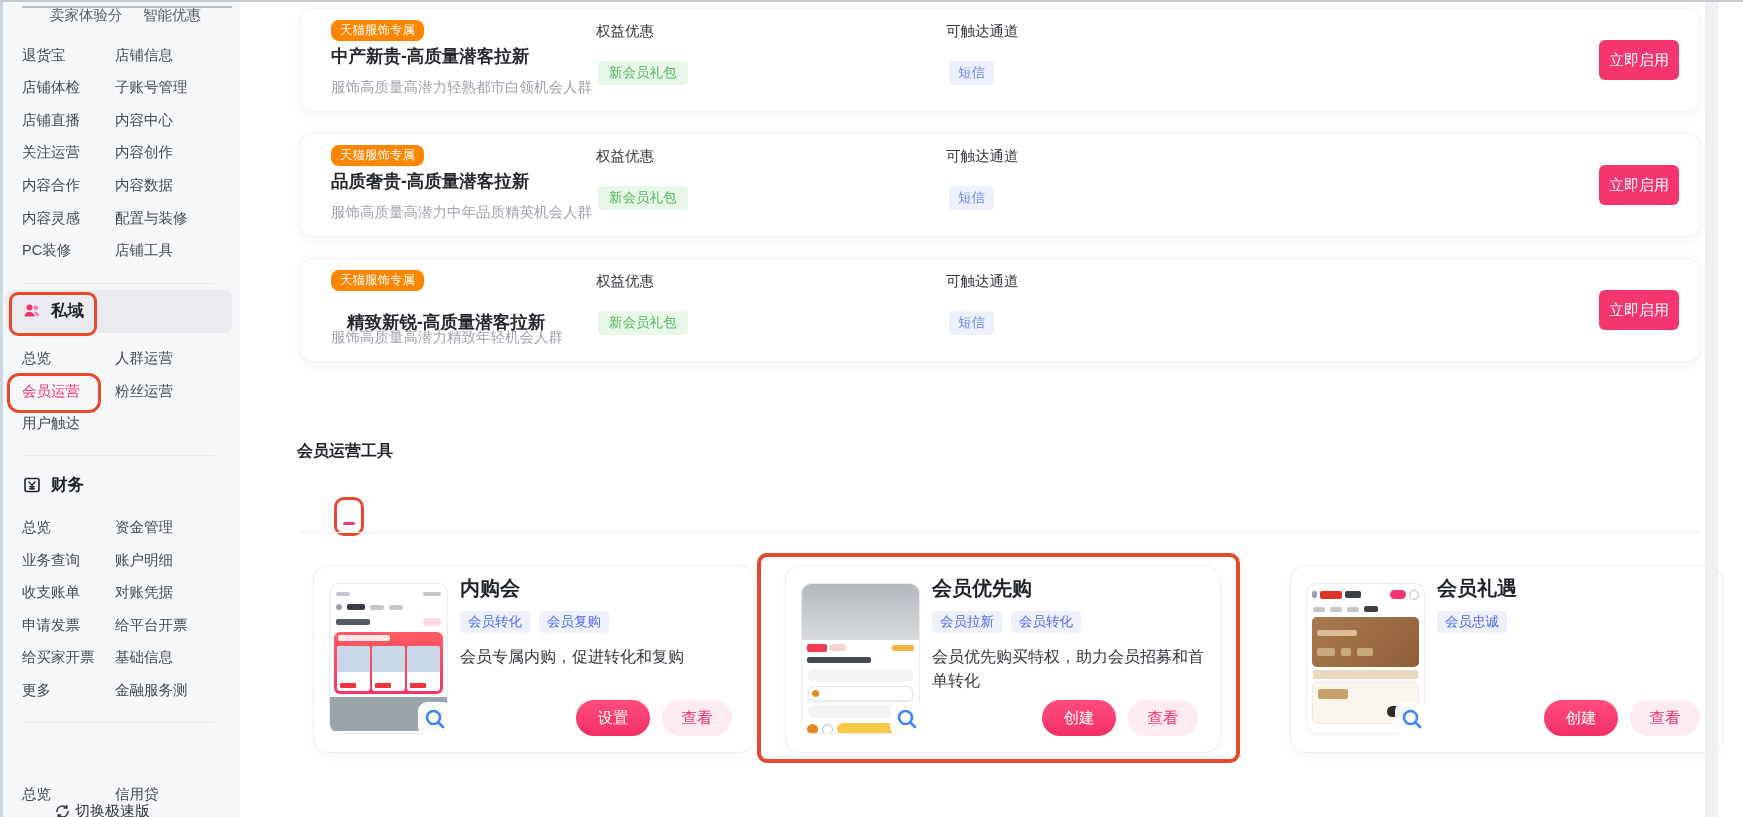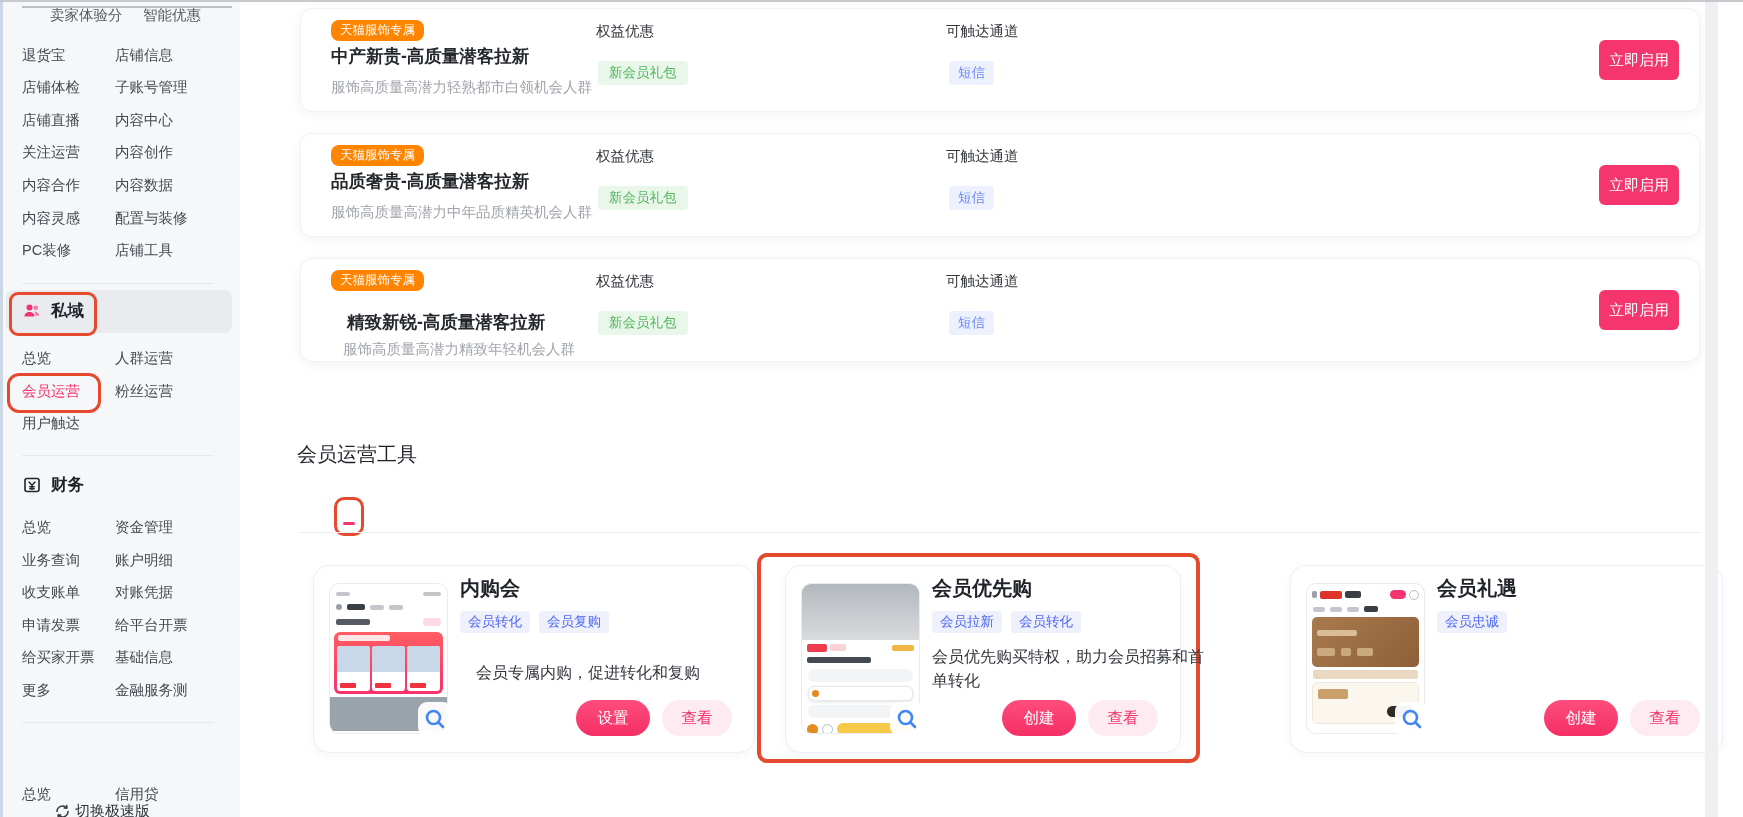--- a/index.html
+++ b/index.html
@@ -42,34 +42,34 @@
   .camp-label{position:absolute;top:13px;font-size:14.5px;color:#33373d;}
   .lbl-benefit{left:295px;}
   .lbl-channel{left:645px;}
   .badge-green{position:absolute;left:297px;top:52px;background:#e9f7ea;color:#53b75e;font-size:13.5px;
     padding:5px 11px;border-radius:4px;line-height:1;cursor:pointer;}
   .badge-blue{position:absolute;left:648px;top:52px;background:#edf1fd;color:#6a87f7;font-size:13.5px;
     padding:5px 9px;border-radius:4px;line-height:1;cursor:pointer;}
   .btn-activate{position:absolute;right:20px;top:31px;width:80px;height:40px;border:none;border-radius:6px;
     background:#f5366e;color:#fff;font-size:15px;cursor:pointer;font-family:inherit;}
   
-  .tools-title{left:297px;top:441px;font-size:20px;font-weight:normal;color:#1f2329;}
+  .tools-title{left:297px;top:441px;font-size:16px;font-weight:bold;color:#1f2329;}
   .tabs{left:315px;top:494px;white-space:nowrap;}
   .tab{display:inline-block;margin-right:17px;font-size:15.5px;color:#3a3f46;cursor:pointer;position:relative;}
   .tab.active{color:#f5366e;}
   .tab.active::after{content:'';position:absolute;left:-6px;right:-6px;bottom:-17px;height:3.5px;background:#f5366e;border-radius:2px;}
   .tab.active::before{content:'';position:absolute;left:-15px;right:-15px;top:-11px;bottom:-28px;
     border:3px solid #e64a2e;border-radius:10px;}
   .tabs-divider{left:300px;top:532px;width:1400px;height:1px;background:#ebedf0;}
   
   .toolcards{left:0;top:565px;width:1743px;height:188px;position:absolute;}
   .toolcard{position:absolute;top:0;height:188px;background:#fff;border:1px solid #edeff2;border-radius:16px;
     box-shadow:0 3px 10px rgba(40,46,56,.04);box-sizing:border-box;padding-left:6px;}
   .toolcard.idx0{left:73px;width:442px;}
-  .toolcard.idx1{left:545px;width:396px;}
+  .toolcard.idx1{left:545px;width:436px;}
   .toolcard.idx2{left:1050px;width:433px;}
   .toolcard.highlighted::before{content:'';position:absolute;left:-29px;right:-20px;top:-13px;bottom:-11px;
     border:4px solid #e64a2e;border-radius:10px;pointer-events:none;}
   .tc-title{position:absolute;left:146px;top:9px;font-size:20px;font-weight:bold;color:#1f2329;}
   .tc-tags{position:absolute;left:146px;top:45px;display:flex;gap:9px;}
   .tag{background:#eef1fc;color:#5068f0;font-size:13.5px;padding:4px 8px;border-radius:4px;line-height:1;cursor:pointer;}
   .tc-desc{position:absolute;left:146px;top:79px;width:285px;font-size:16px;line-height:24px;color:#33373d;}
   .tc-btns{position:absolute;right:22px;bottom:16px;display:flex;gap:12px;}
   .btn-primary{min-width:74px;height:36px;border:none;border-radius:18px;background:linear-gradient(180deg,#ff4d7d,#f42f65);
     color:#fff;font-size:15.5px;cursor:pointer;padding:0 18px;font-family:inherit;}
@@ -265,21 +265,21 @@
     <p class="camp-sub" style="margin:0;">服饰高质量高潜力中年品质精英机会人群</p>
     <span class="camp-label lbl-benefit">权益优惠</span>
     <span class="badge-green">新会员礼包</span>
     <span class="camp-label lbl-channel">可触达通道</span>
     <span class="badge-blue">短信</span>
     <button class="btn-activate">立即启用</button>
   </article>
       <article class="camp-card idx2">
     <span class="camp-badge">天猫服饰专属</span>
     <h3 class="camp-title" style="margin:16px;">精致新锐-高质量潜客拉新</h3>
-    <p class="camp-sub" style="margin:12px;">服饰高质量高潜力精致年轻机会人群</p>
+    <p class="camp-sub" style="margin:0;">服饰高质量高潜力精致年轻机会人群</p>
     <span class="camp-label lbl-benefit">权益优惠</span>
     <span class="badge-green">新会员礼包</span>
     <span class="camp-label lbl-channel">可触达通道</span>
     <span class="badge-blue">短信</span>
     <button class="btn-activate">立即启用</button>
   </article>
     </section>
 
   <h2 class="abs tools-title" style="margin:0;left:57px;">会员运营工具</h2>
   <div class="abs tabs" style="left:75px;" id="tab-list"><span class="tab idx0"></span><span class="tab idx1"></span><span class="tab idx2 active"></span><span class="tab idx3"></span><span class="tab idx4"></span></div>
@@ -319,21 +319,21 @@
               <circle cx="9.5" cy="9.5" r="6.5" fill="none" stroke="#4285f4" stroke-width="2.6"></circle>
               <line x1="14.5" y1="14.5" x2="19" y2="19" stroke="#4285f4" stroke-width="2.6" stroke-linecap="round"></line>
             </svg>
       </span>
     </div>
     <h3 class="tc-title" style="margin:0;">内购会</h3>
     <div class="tc-tags">
           <span class="tag">会员转化</span>
           <span class="tag">会员复购</span>
         </div>
-    <p class="tc-desc" style="margin:16px;">会员专属内购，促进转化和复购</p>
+    <p class="tc-desc" style="margin:0;">会员专属内购，促进转化和复购</p>
     <div class="tc-btns">
       <button class="btn-primary">设置</button>
       <button class="btn-secondary">查看</button>
     </div>
   </article>
       <article class="toolcard idx1 highlighted">
     <div class="thumbwrap">
       <div class="thumb">
 
         <div class="tv tv1">

